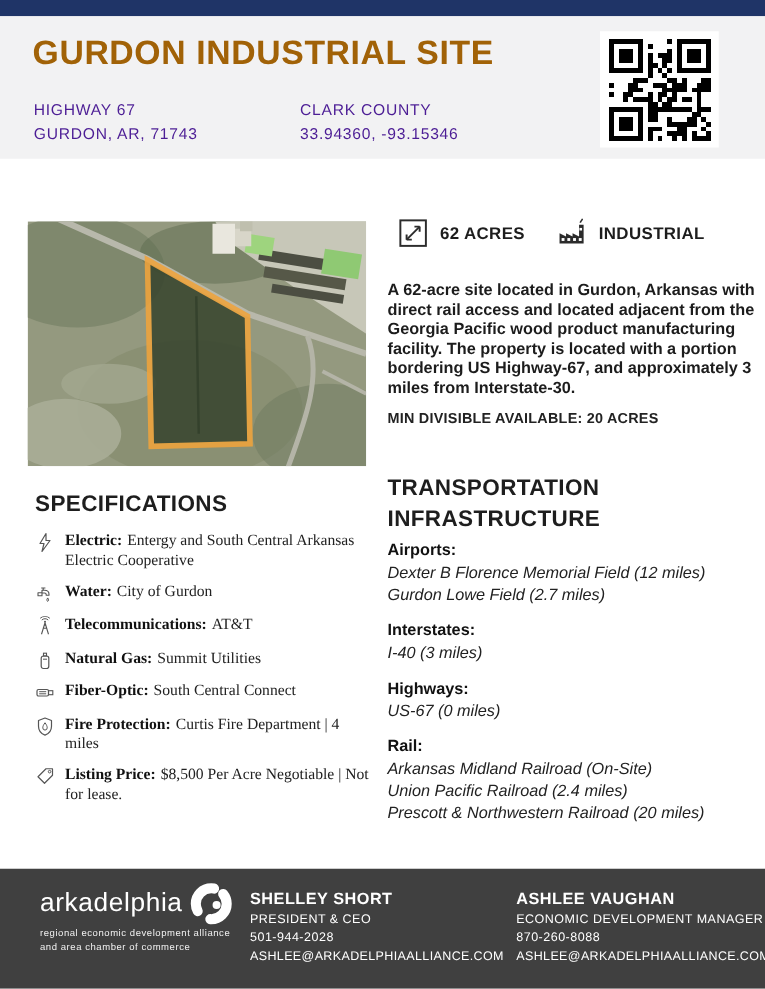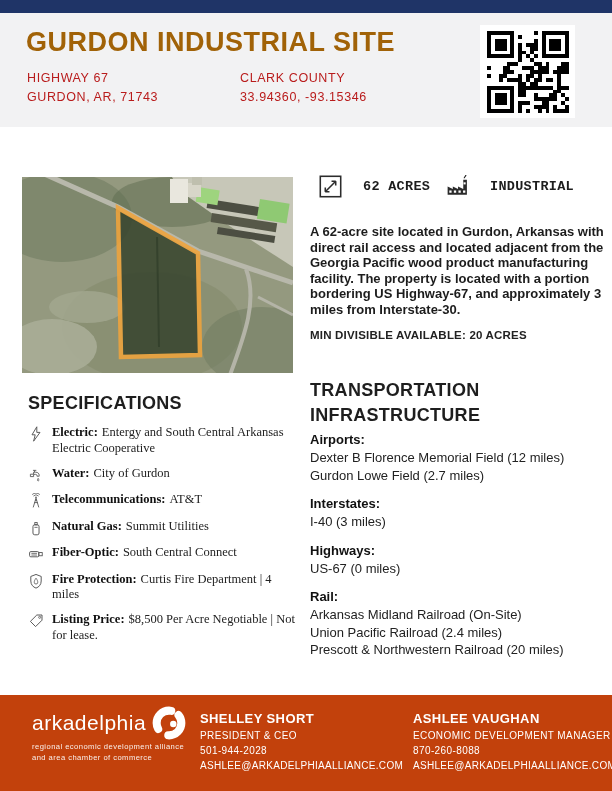--- a/index.html
+++ b/index.html
@@ -2,48 +2,48 @@
 <html><head>
 <meta charset="utf-8">
 <style>
   html,body{margin:0;padding:0;}
   body{width:612px;height:791px;overflow:hidden;font-family:"Liberation Sans",sans-serif;}
   .page{position:relative;width:612px;height:791px;background:#f2f2f3;}
   .topbar{position:absolute;left:0;top:0;width:612px;height:13px;background:#1f3467;}
   
   .header-band{position:absolute;left:0;top:13px;width:612px;height:114px;background:#f2f2f3;}
   .page-title{position:absolute;left:26px;top:14px;font-size:27px;font-weight:800;color:#a16207;letter-spacing:.5px;}
-  .addr-col{position:absolute;top:56px;font-size:12.5px;line-height:19px;color:#b91c1c;letter-spacing:.6px;}
+  .addr-col{position:absolute;top:66px;font-size:12.5px;line-height:19px;color:#4c1d95;letter-spacing:.6px;}
   .addr-1{left:27px;}
   .addr-2{left:240px;}
   .qr-card{position:absolute;left:480px;top:12px;width:95px;height:93px;background:#ffffff;display:flex;align-items:center;justify-content:center;}
   .qr-card svg{width:82px;height:82px;}
   
   .main{position:absolute;left:0;top:127px;width:612px;height:568px;background:#ffffff;}
   .photo{position:absolute;left:22px;top:50px;width:271px;height:196px;overflow:hidden;}
-  .badge{position:absolute;top:47px;display:flex;align-items:center;gap:20px;font-family:Liberation Mono, monospace;}
+  .badge{position:absolute;top:47px;display:flex;align-items:center;gap:9px;}
   .badge-1{left:318px;}
   .badge-2{left:444px;}
   .badge-label{font-size:13.5px;font-weight:bold;color:#1d1d1d;letter-spacing:.3px;}
   .description{position:absolute;left:310px;top:97px;width:294px;font-size:13px;font-weight:bold;line-height:15.6px;color:#1c1c1c;}
   .min-div{position:absolute;left:310px;top:202px;font-size:11.5px;font-weight:bold;color:#222;letter-spacing:.2px;}
   .section-title{font-size:18px;font-weight:800;color:#1e1e1e;letter-spacing:.3px;}
   .spec-title{position:absolute;left:28px;top:266px;}
   .transp-title{position:absolute;left:310px;top:251px;width:235px;line-height:25px;}
   .spec-list{position:absolute;left:28px;top:298px;width:268px;}
   .spec-item{display:flex;margin-bottom:9.5px;font-family:Liberation Serif, serif;}
   .spec-item .sicon{flex:0 0 16px;margin-right:8px;margin-top:1px;}
   .spec-text{font-size:12.5px;line-height:15.5px;color:#222;width:244px;}
   .spec-text b{margin-right:4px;color:#111;}
   .transp-list{position:absolute;left:310px;top:305px;width:294px;}
   .transp-group{margin-bottom:12px;}
   .transp-label{font-size:13px;font-weight:bold;color:#111;margin-bottom:2px;}
-  .transp-item{font-size:13px;line-height:17.5px;color:#222;}
+  .transp-item{font-size:13px;line-height:17.5px;color:#222;font-style:italic;}
   
-  .footer{position:absolute;left:0;top:695px;width:612px;height:96px;background:#c2410c;color:#fff;}
+  .footer{position:absolute;left:0;top:695px;width:612px;height:96px;background:#404040;color:#fff;}
   .logo{position:absolute;left:32px;top:13px;}
   .logo-row{display:flex;align-items:flex-start;}
   .logo-word{font-size:21px;font-weight:500;letter-spacing:.5px;line-height:30px;}
   .logo-mark{margin-left:4px;margin-top:-4px;}
   .logo-tag{font-size:7.6px;letter-spacing:.45px;line-height:10.5px;opacity:.92;}
   .contact{position:absolute;top:16px;}
   .contact-1{left:200px;}
   .contact-2{left:413px;}
   .contact-name{font-size:13px;font-weight:bold;letter-spacing:.4px;margin-bottom:4px;}
   .contact-role{font-size:10px;letter-spacing:.4px;margin-bottom:4px;}

